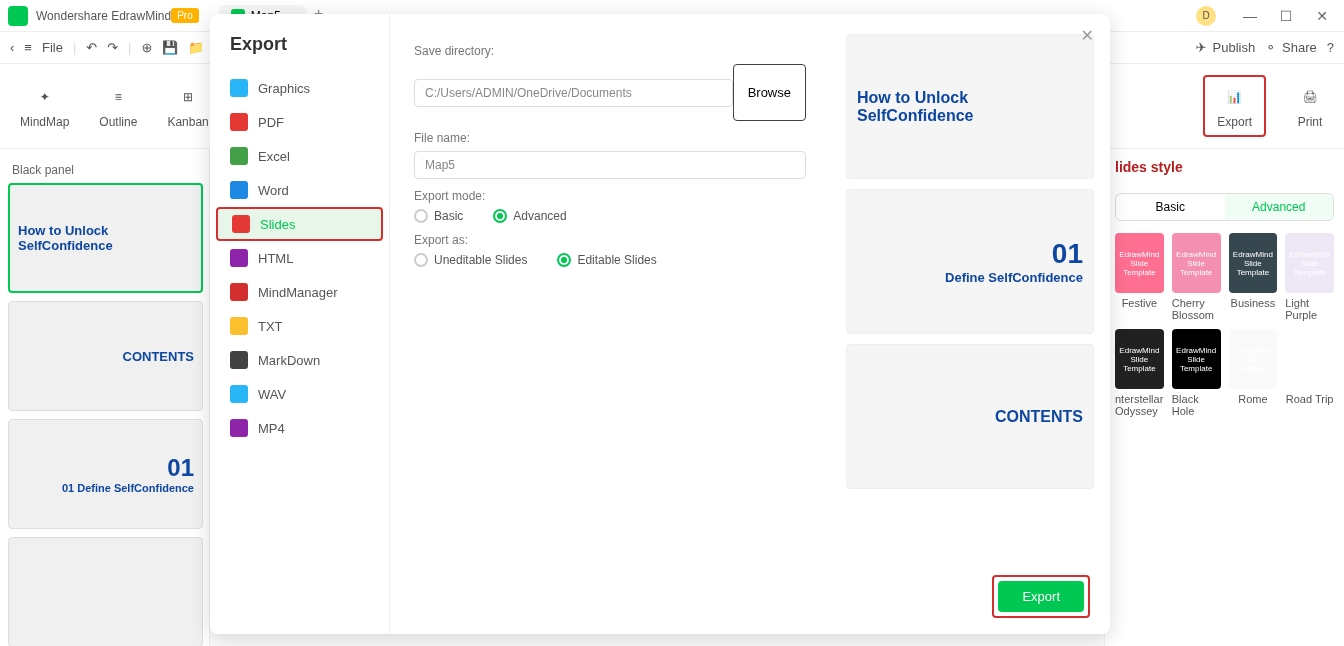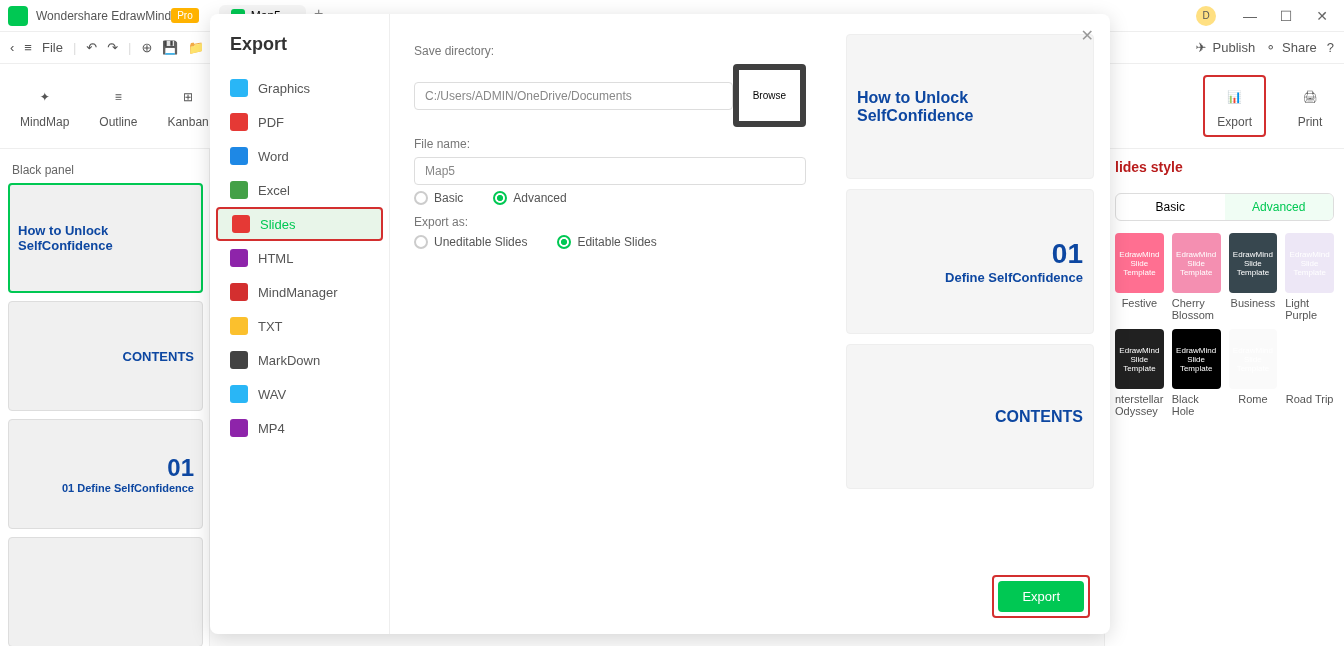--- a/index.html
+++ b/index.html
@@ -51,21 +51,21 @@
 .export-sidebar { width: 180px; padding: 20px 0; border-right: 1px solid #eee; }
 .export-title { font-size: 18px; font-weight: bold; padding: 0 20px 16px; color: #333; }
 .export-item { display: flex; align-items: center; gap: 10px; padding: 8px 20px; font-size: 13px; color: #555; cursor: pointer; }
 .export-item.selected { background: #e8f5e9; color: #00c853; border: 2px solid #d32f2f; margin: 0 6px; border-radius: 4px; padding: 6px 14px; }
 .export-item .eicon { width: 18px; height: 18px; border-radius: 3px; }
 
 .export-main { flex: 1; padding: 20px 24px; }
 .form-label { font-size: 12px; color: #777; margin-bottom: 6px; margin-top: 10px; }
 .form-row { display: flex; align-items: center; }
 .form-input { flex: 1; padding: 6px 10px; border: 1px solid #ddd; border-radius: 4px; font-size: 12px; color: #888; }
-.form-btn { padding: 20px 14px; border: 6px solid #404040; border-radius: 4px; font-size: 10px; background: #fff; cursor: pointer; }
+.form-btn { padding: 20px 14px; border: 1px solid #404040; border-radius: 4px; font-size: 13px; background: #fff; cursor: pointer; }
 .radio-row { display: flex; gap: 30px; margin-top: 6px; }
 .radio-item { display: flex; align-items: center; gap: 6px; font-size: 12px; color: #555; }
 .radio-circle { width: 14px; height: 14px; border-radius: 50%; border: 2px solid #ccc; }
 .radio-circle.checked { border-color: #00c853; background: radial-gradient(circle, #00c853 40%, #fff 45%); }
 
 .export-preview { width: 280px; padding: 20px 16px; overflow-y: auto; }
 .preview-slide { width: 100%; height: 145px; background: #f5f5f5; border: 1px solid #eee; border-radius: 4px; margin-bottom: 10px; padding: 10px; display: flex; flex-direction: column; justify-content: center; }
 .preview-slide .ps-title { color: #0d47a1; font-weight: bold; font-size: 16px; }
 .preview-slide .ps-num { color: #0d47a1; font-weight: bold; font-size: 28px; text-align: right; }
 
@@ -208,26 +208,26 @@
     <div id="export-formats">
         <div class="export-item">
           <div class="eicon" style="background:#29b6f6"></div>
           <span>Graphics</span>
         </div>
         <div class="export-item">
           <div class="eicon" style="background:#e53935"></div>
           <span>PDF</span>
         </div>
         <div class="export-item">
+          <div class="eicon" style="background:#43a047"></div>
+          <span>Excel</span>
+        </div>
+        <div class="export-item">
           <div class="eicon" style="background:#1e88e5"></div>
           <span>Word</span>
-        </div>
-        <div class="export-item">
-          <div class="eicon" style="background:#43a047"></div>
-          <span>Excel</span>
         </div>
         <div class="export-item selected">
           <div class="eicon" style="background:#e53935"></div>
           <span>Slides</span>
         </div>
         <div class="export-item">
           <div class="eicon" style="background:#8e24aa"></div>
           <span>HTML</span>
         </div>
         <div class="export-item">
@@ -253,20 +253,21 @@
       </div>
   </div>
   <div class="export-main">
     <div class="form-label">Save directory:</div>
     <div class="form-row">
       <input class="form-input" readonly="" value="C:/Users/ADMIN/OneDrive/Documents" style="">
       <button class="form-btn">Browse</button>
     </div>
     <div class="form-label">File name:</div>
     <input class="form-input" style="width: 100%;" value="Map5">
+    <div class="form-label">Export mode:</div>
     <div class="radio-row">
       <div class="radio-item">
           <div class="radio-circle"></div>
           <span>Basic</span>
         </div>
       <div class="radio-item">
           <div class="radio-circle checked"></div>
           <span>Advanced</span>
         </div>
     </div>

